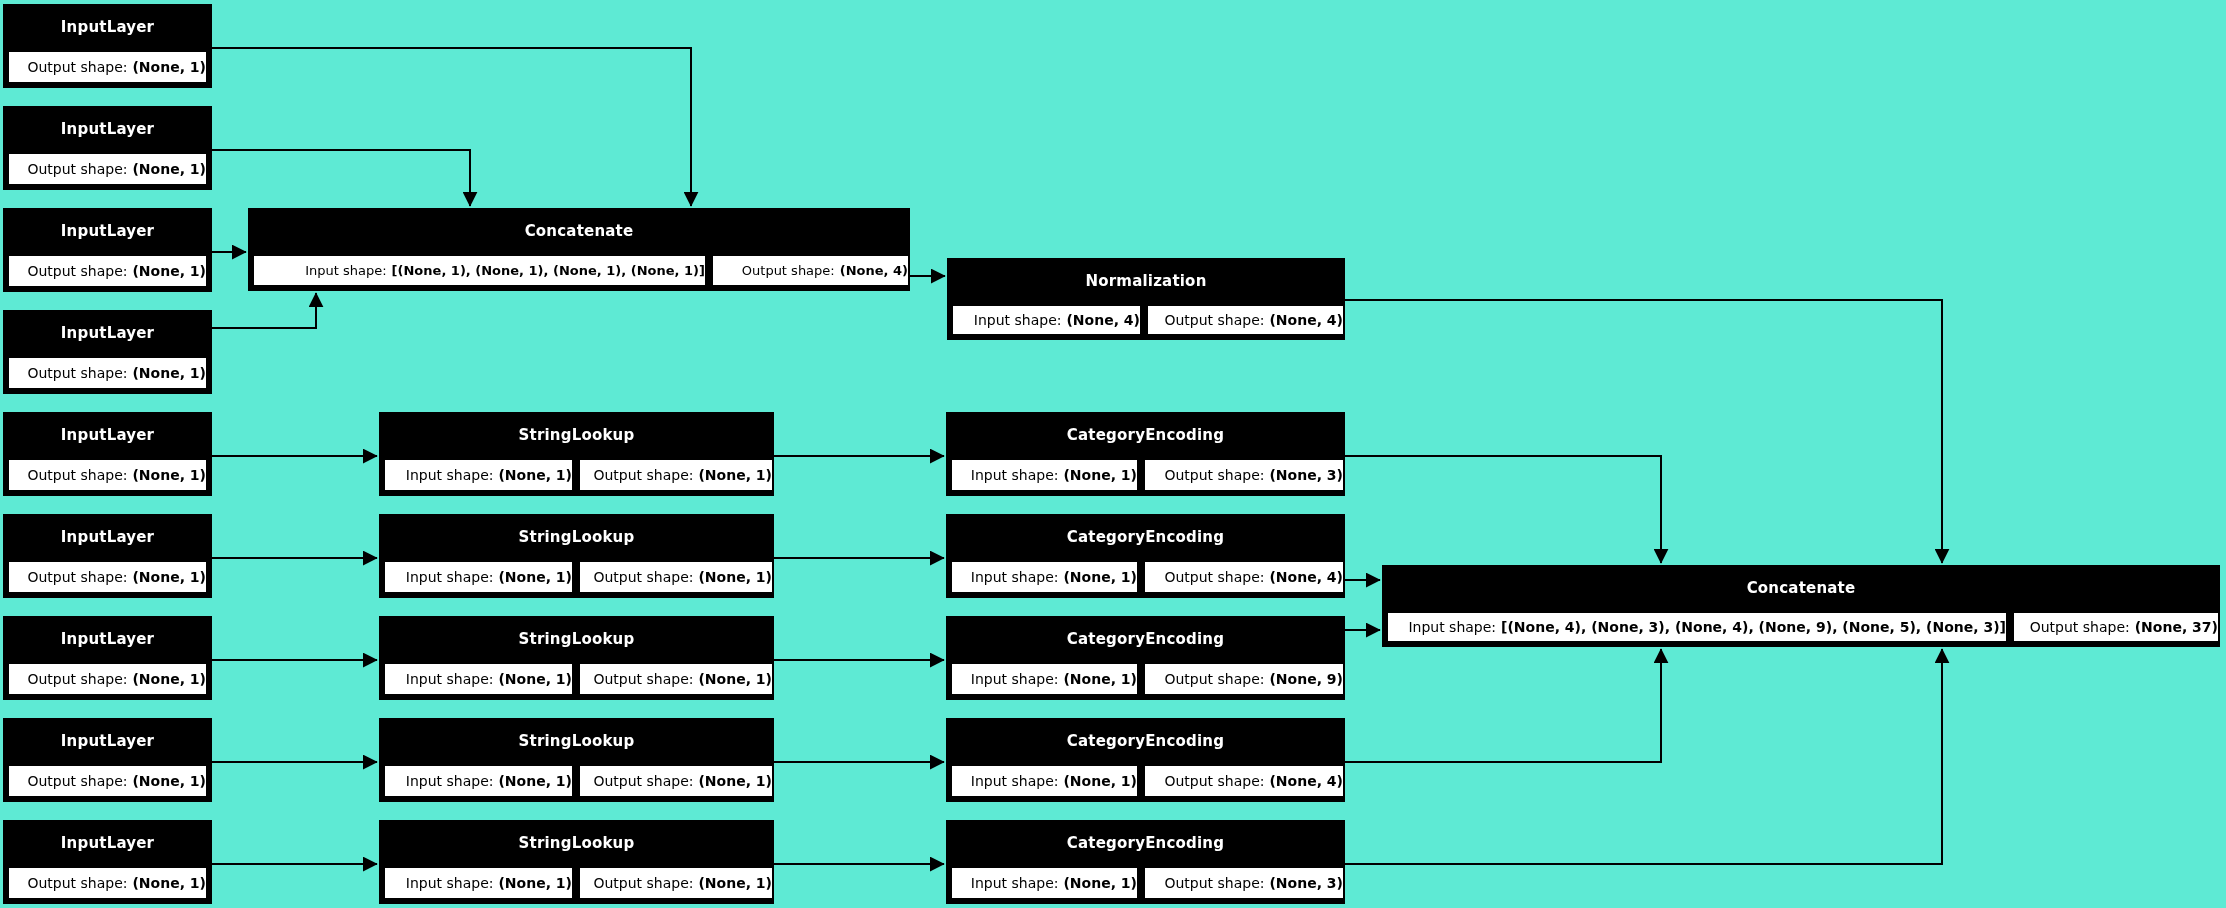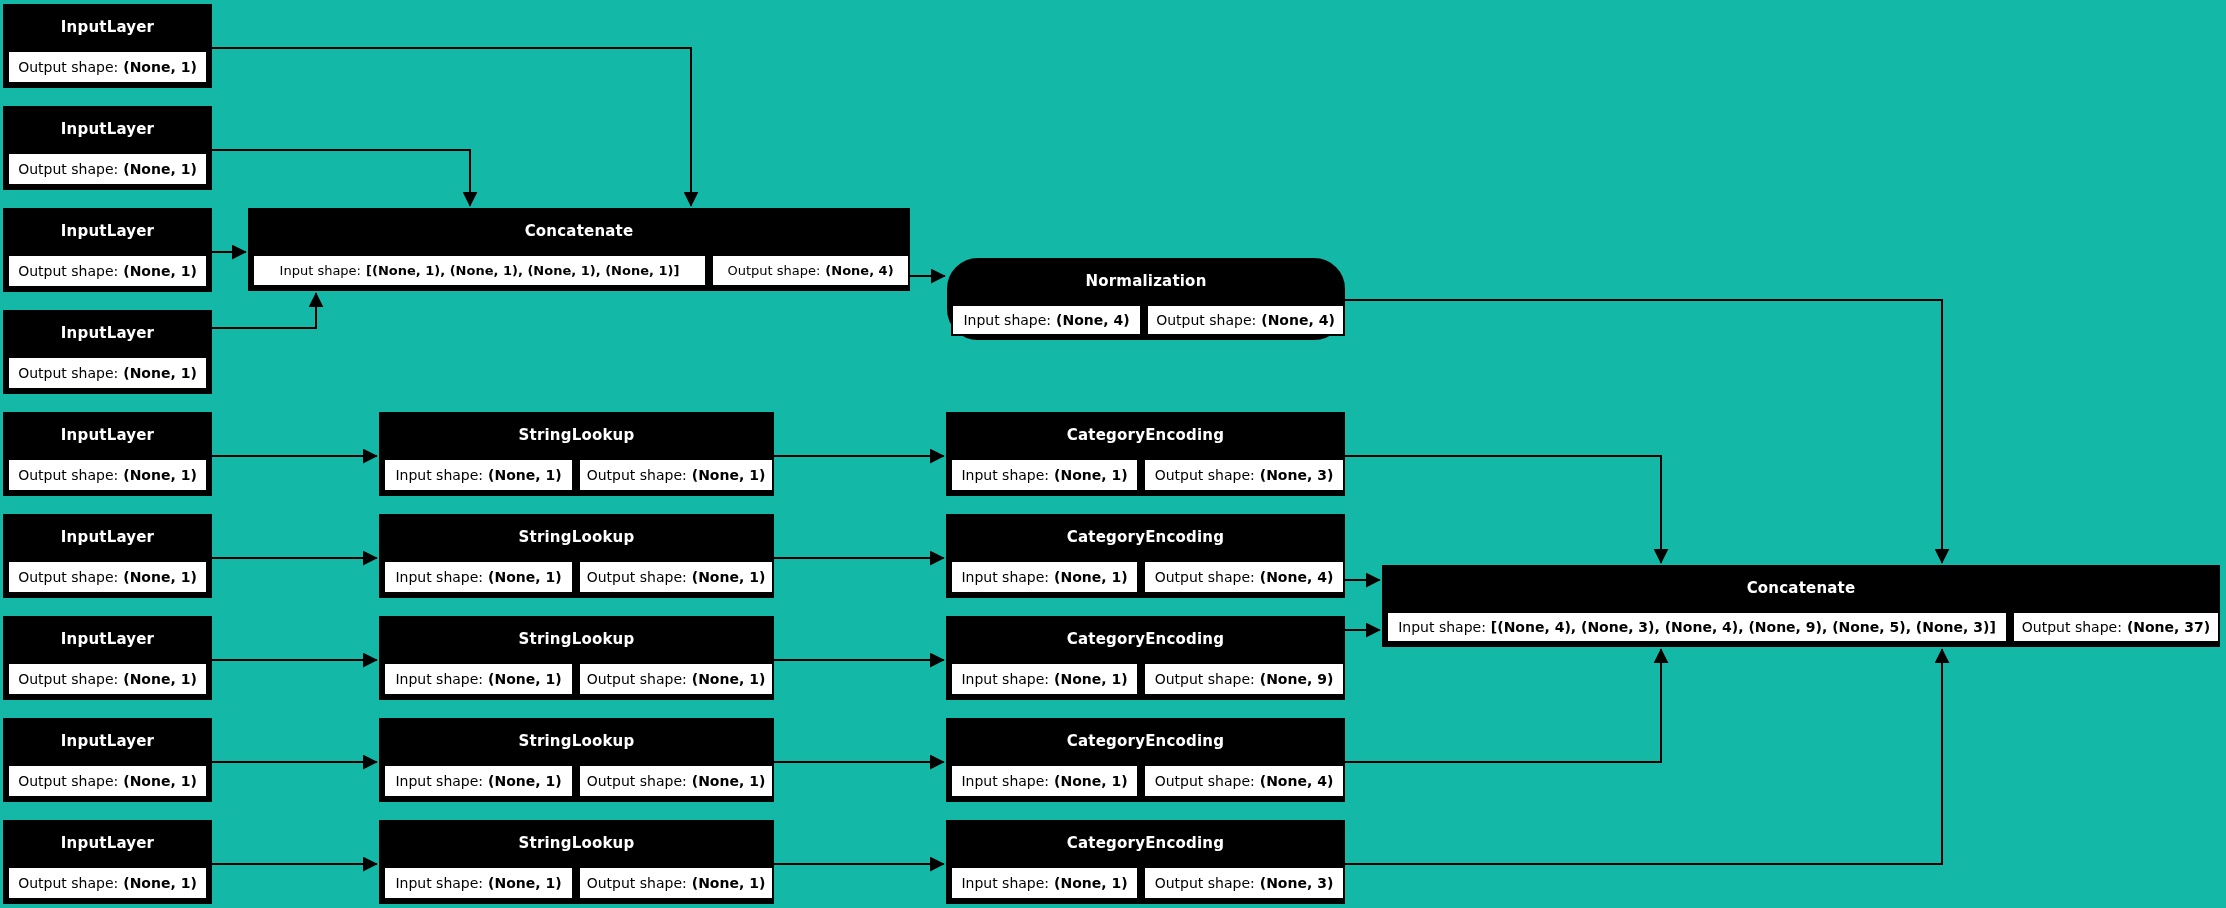--- a/index.html
+++ b/index.html
@@ -5,21 +5,21 @@
   html, body {
     margin: 0;
     padding: 0;
     background: #ffffff;
     font-family: "DejaVu Sans", "Liberation Sans", sans-serif;
   }
   #canvas {
     position: relative;
     width: 2226px;
     height: 908px;
-    background: #14b8a6;
+    background: #5eead4;
     overflow: hidden;
   }
   #edges {
     position: absolute;
     left: 0;
     top: 0;
     width: 2226px;
     height: 908px;
     pointer-events: none;
   }
@@ -46,21 +46,21 @@
     display: flex;
     flex-direction: row;
   }
   .cell {
     box-sizing: border-box;
     background: #ffffff;
     border: 2px solid #000000;
     margin: 2px;
     display: flex;
     align-items: center;
-    justify-content: center;
+    justify-content: flex-end;
     font-size: 14px;
     color: #000000;
     white-space: nowrap;
     overflow: hidden;
   }
   .cell .field-label {
     font-weight: normal;
     margin-right: 5px;
   }
   .cell .field-value {
@@ -146,21 +146,21 @@
         <div class="cell squeeze" style="width: 455px; flex: 0 0 auto;">
           <span class="field-label">Input shape:</span>
           <span class="field-value">[(None, 1), (None, 1), (None, 1), (None, 1)]</span>
         </div>
         <div class="cell squeeze" style="width: 199px; flex: 0 0 auto;">
           <span class="field-label">Output shape:</span>
           <span class="field-value">(None, 4)</span>
         </div>
       </div>
     </div>
-    <div class="node" style="left: 947px; top: 258px; width: 398px; height: 82px; border-radius: 31px;">
+    <div class="node" style="left: 947px; top: 258px; width: 398px; height: 82px;">
       <div class="node-header" style="height: 42px;">Normalization</div>
       <div class="node-body">
         <div class="cell" style="width: 191px; flex: 0 0 auto;">
           <span class="field-label">Input shape:</span>
           <span class="field-value">(None, 4)</span>
         </div>
         <div class="cell" style="width: 199px; flex: 0 0 auto;">
           <span class="field-label">Output shape:</span>
           <span class="field-value">(None, 4)</span>
         </div>

